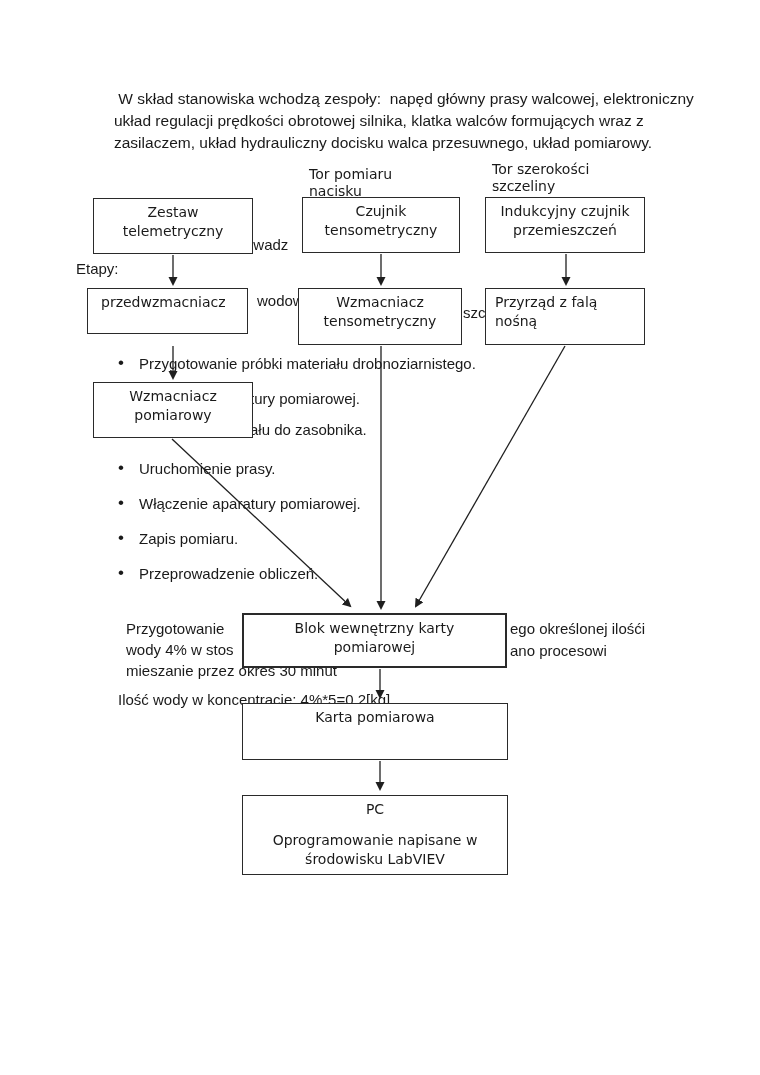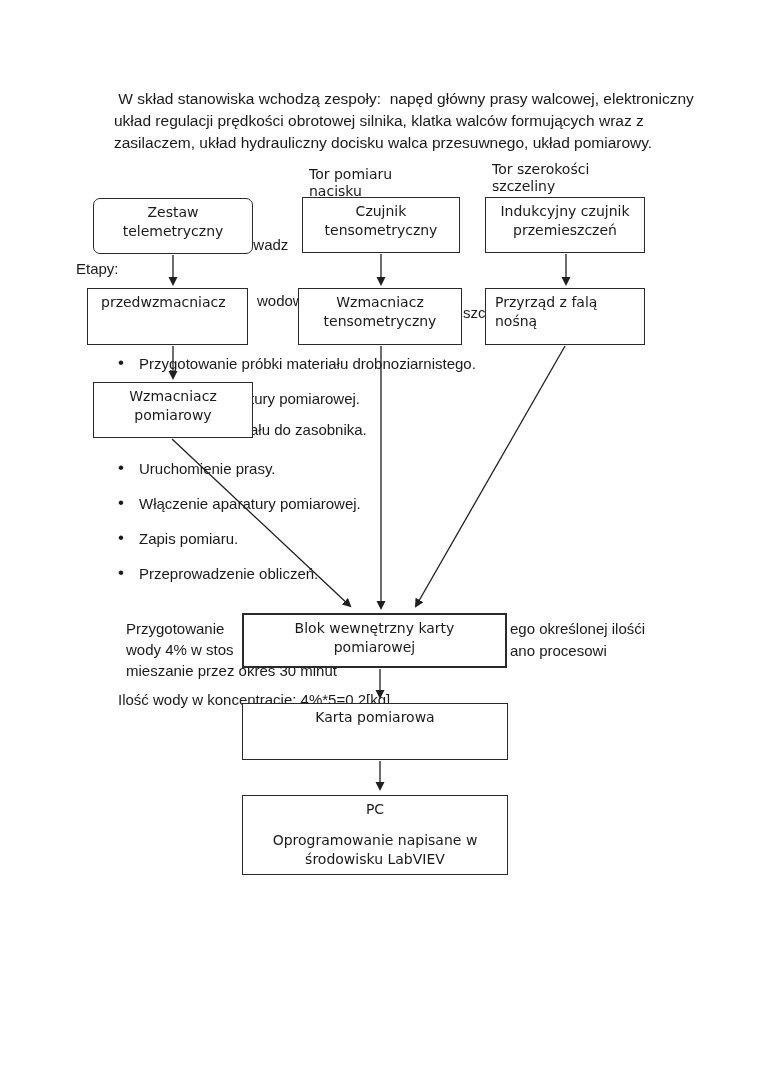--- a/index.html
+++ b/index.html
@@ -53,33 +53,33 @@
 
   <div class="dlabel" style="left:309px;top:166px;">
     <div class="bl">Tor pomiaru</div>
     <div class="bl">nacisku</div>
   </div>
   <div class="dlabel" style="left:492px;top:161px;">
     <div class="bl">Tor szerokości</div>
     <div class="bl">szczeliny</div>
   </div>
 
-  <div class="dbox" style="left:93px;top:198px;width:160px;height:56px;border-radius:7px;">
+  <div class="dbox" style="left:93px;top:198px;width:160px;height:56px;">
     <div class="bl">Zestaw</div>
     <div class="bl">telemetryczny</div>
   </div>
   <div class="dbox" style="left:302px;top:197px;width:158px;height:56px;">
     <div class="bl">Czujnik</div>
     <div class="bl">tensometryczny</div>
   </div>
   <div class="dbox" style="left:485px;top:197px;width:160px;height:56px;">
     <div class="bl">Indukcyjny czujnik</div>
     <div class="bl">przemieszczeń</div>
   </div>
-  <div class="dbox left" style="left:87px;top:288px;width:161px;height:57px;padding-left:13px;">
+  <div class="dbox left" style="left:87px;top:288px;width:161px;height:46px;padding-left:13px;">
     <div class="bl">przedwzmacniacz</div>
   </div>
   <div class="dbox" style="left:298px;top:288px;width:164px;height:57px;">
     <div class="bl">Wzmacniacz</div>
     <div class="bl">tensometryczny</div>
   </div>
   <div class="dbox left" style="left:485px;top:288px;width:160px;height:57px;padding-left:9px;">
     <div class="bl">Przyrząd z falą</div>
     <div class="bl">nośną</div>
   </div>

